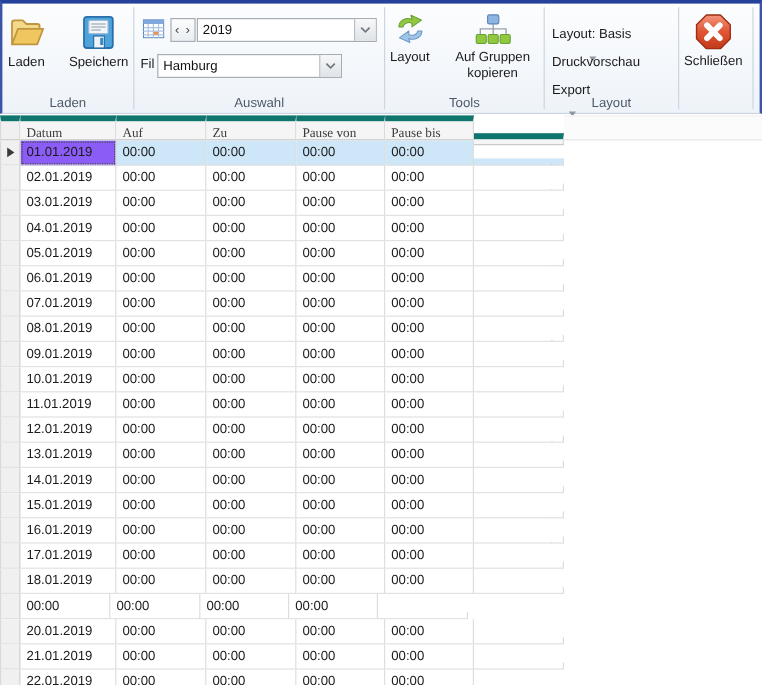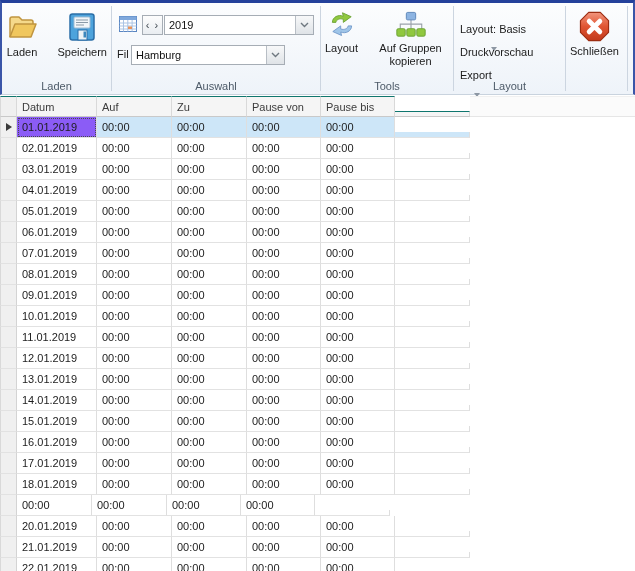--- a/index.html
+++ b/index.html
@@ -57,22 +57,22 @@
   }
   .caret{width:0;height:0;border-left:3px solid transparent;border-right:3px solid transparent;border-top:4px solid #8d97a3;margin-left:2px;}
   
   .grid{
     position:absolute;left:0;top:96px;width:635px;height:475px;background:#fff;
     font-size:11px;color:#1c1c1c;overflow:hidden;
   }
   .hrow{display:flex;height:21px;}
   .hcell{
     box-sizing:border-box;background:#f5f5f5;color:#3c3c3c;
-    border-top:1px solid #0f766e;border-bottom:1px solid #c9c9c9;border-right:1px solid #d9d9d9;
-    padding:4px 0 0 5px;white-space:nowrap;overflow:hidden;
+    border-top:5px solid #0f766e;border-bottom:1px solid #c9c9c9;border-right:1px solid #d9d9d9;
+    padding:4px 0 0 5px;white-space:nowrap;overflow:hidden;font-family:Liberation Serif, serif;
   }
   .hcell.gutterh{background:#f0f0f0;border-left:1px solid #d9d9d9;padding:0;}
   .hext{flex:1;box-sizing:border-box;background:#fbfbfb;border-bottom:1px solid #e6e6e6;border-top:1px solid #f0f0f0;}
   .gbody{height:454px;overflow:hidden;}
   .row{display:flex;height:21px;}
   .cell{
     box-sizing:border-box;border-right:1px solid #dedede;border-bottom:1px solid #e2e2e2;
     padding:4px 5px 0 5px;white-space:nowrap;overflow:hidden;
   }
   .cell.gutter{

